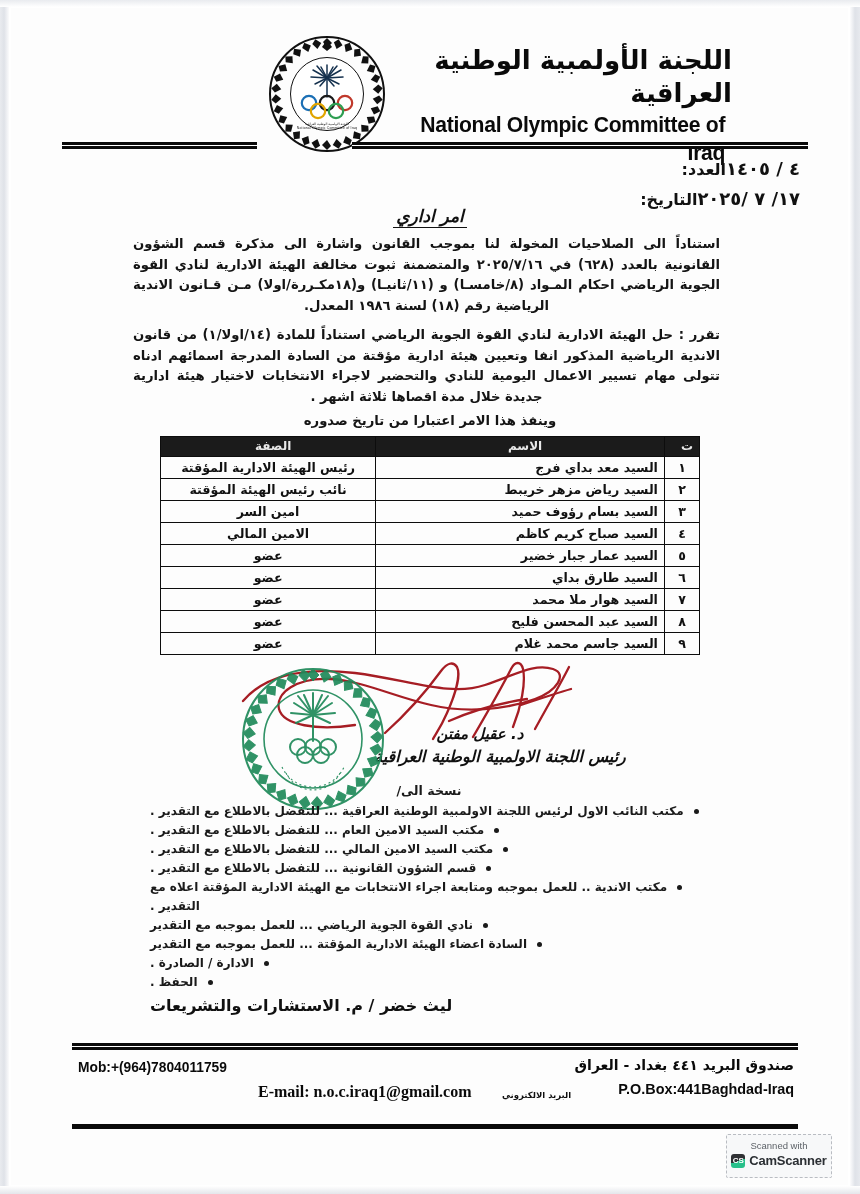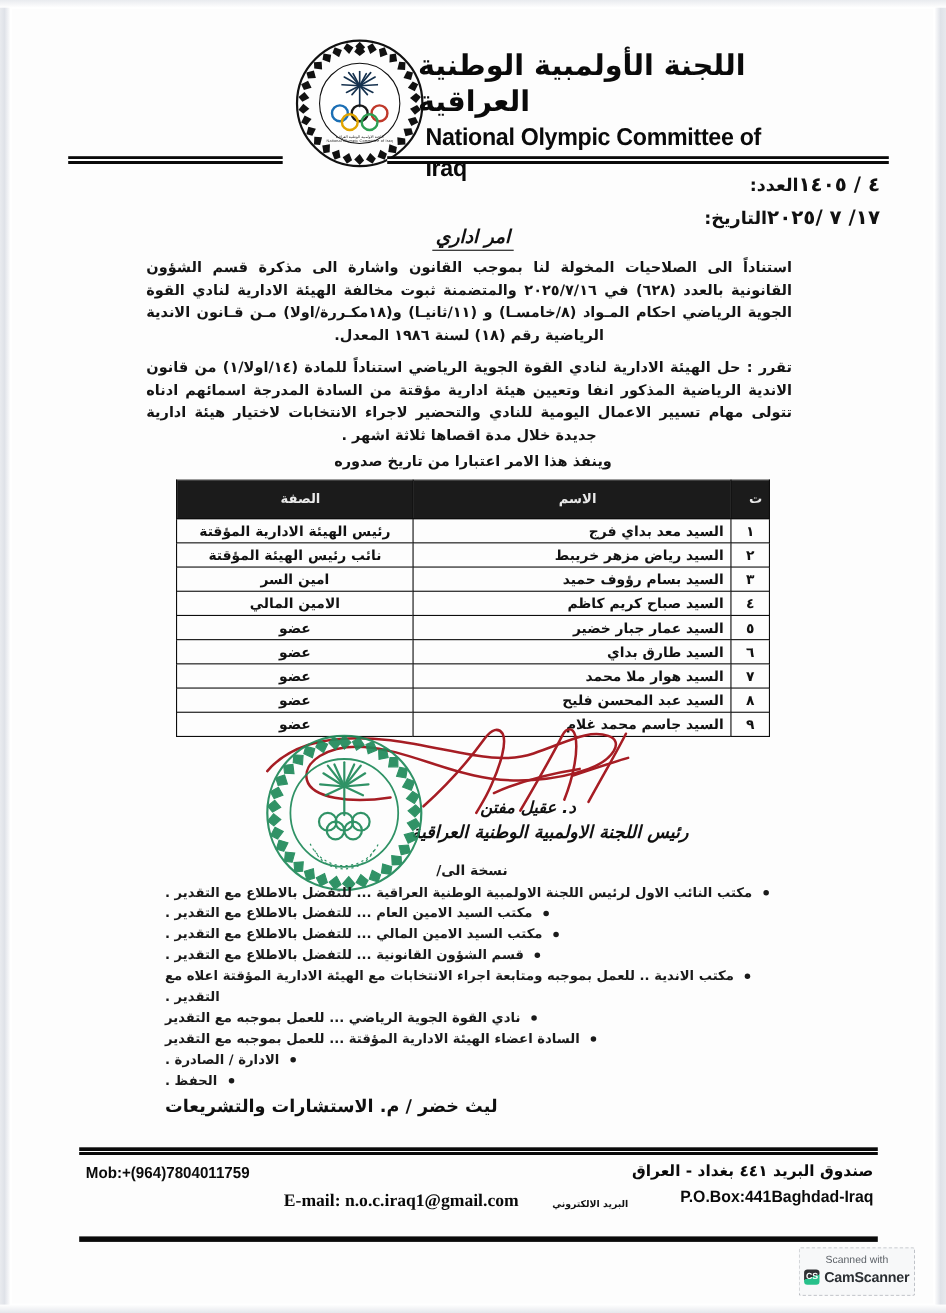--- a/index.html
+++ b/index.html
@@ -67,22 +67,22 @@
     width:56px; height:26px;
   }
   .logo-microtext{
     position:absolute; left:0; right:0; top:86px;
     text-align:center;
     font-size:3.4px; line-height:4.4px; color:#1a1a1a;
     font-family:"Liberation Sans", sans-serif;
     letter-spacing:.2px;
   }
   .title-block{
-    position:absolute; right:140px; top:22px; width:340px;
-    text-align:left;
+    position:absolute; right:128px; top:22px; width:340px;
+    text-align:right;
   }
   .title-ar{
     font-family:"DejaVu Sans", sans-serif;
     font-size:26px; font-weight:bold; color:#0a0a0a;
     letter-spacing:.5px; line-height:1.25;
     direction:rtl;
   }
   .title-en{
     font-family:"Liberation Sans", sans-serif;
     font-size:22px; font-weight:bold; color:#0a0a0a;
@@ -157,21 +157,21 @@
     font-family:"DejaVu Sans", sans-serif;
   }
   .tbl th, .tbl td{
     border:1.4px solid #0d0d0d;
     font-size:12.6px; font-weight:bold; color:#111;
     height:22px; padding:0 6px;
     line-height:1.1;
   }
   .tbl thead th{
     background:#1b1b1b; color:#e8e8e8;
-    height:35px; font-size:12px;
+    height:20px; font-size:12px;
     letter-spacing:.3px;
     padding-left:16px;
   }
   .col-idx{ width:34px; text-align:center; }
   .col-name{ width:290px; text-align:center;margin-left:26px; }
   .col-role{ width:216px; text-align:center; }
   .tbl td.col-name{ text-align:right; }
 
   
   .sig-area{

